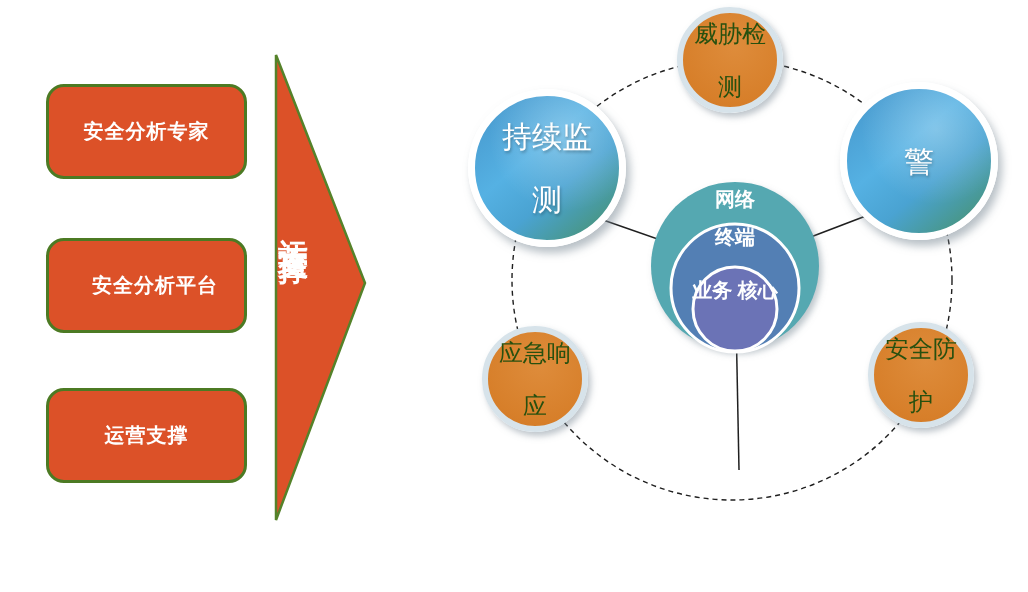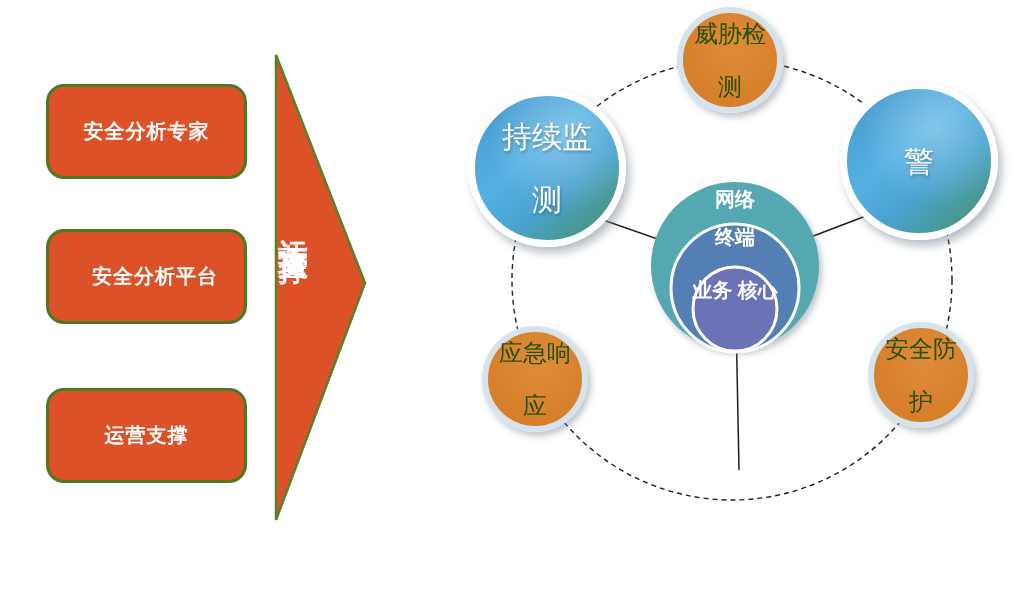--- a/index.html
+++ b/index.html
@@ -10,21 +10,21 @@
   svg.layer { position:absolute; left:0; top:0; }
 
   
   .side-box {
     position:absolute; left:46px; width:201px; height:95px;
     background:#DC5128; border:3px solid #4C7A23; border-radius:18px;
     box-sizing:border-box; display:flex; align-items:center; justify-content:center;
     color:#ffffff; font-weight:bold; font-size:20px; letter-spacing:1px;
   }
   #box-expert  { top:84px; }
-  #box-platform{ top:229px;padding-left:17px; }
+  #box-platform{ top:238px;padding-left:17px; }
   #box-device  { top:388px; }
 
   
   .v-arrow-label {
     position:absolute; left:277px; top:214px;
     writing-mode:vertical-rl; text-orientation:upright;
     color:#ffffff; font-weight:bold; font-size:30px; letter-spacing:5px; line-height:32px;
   }
 
   

